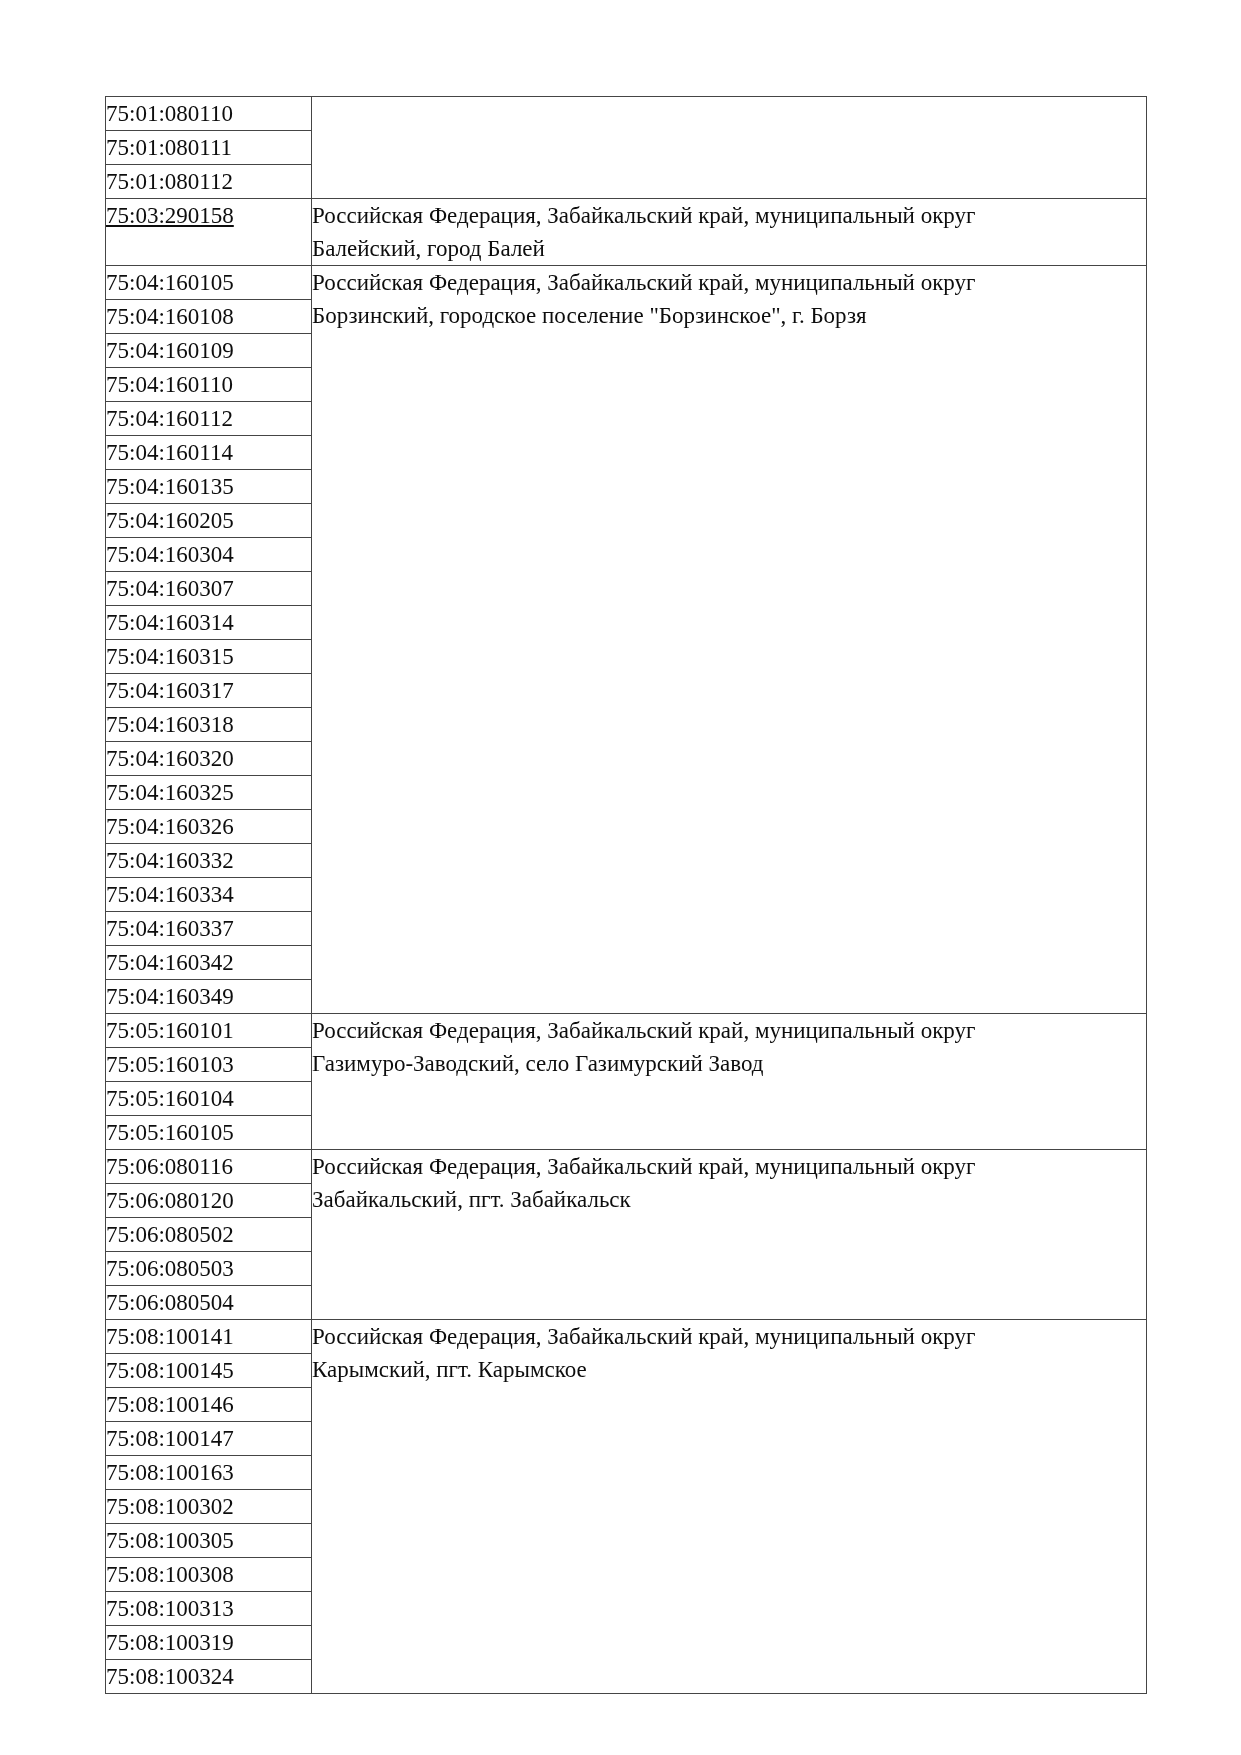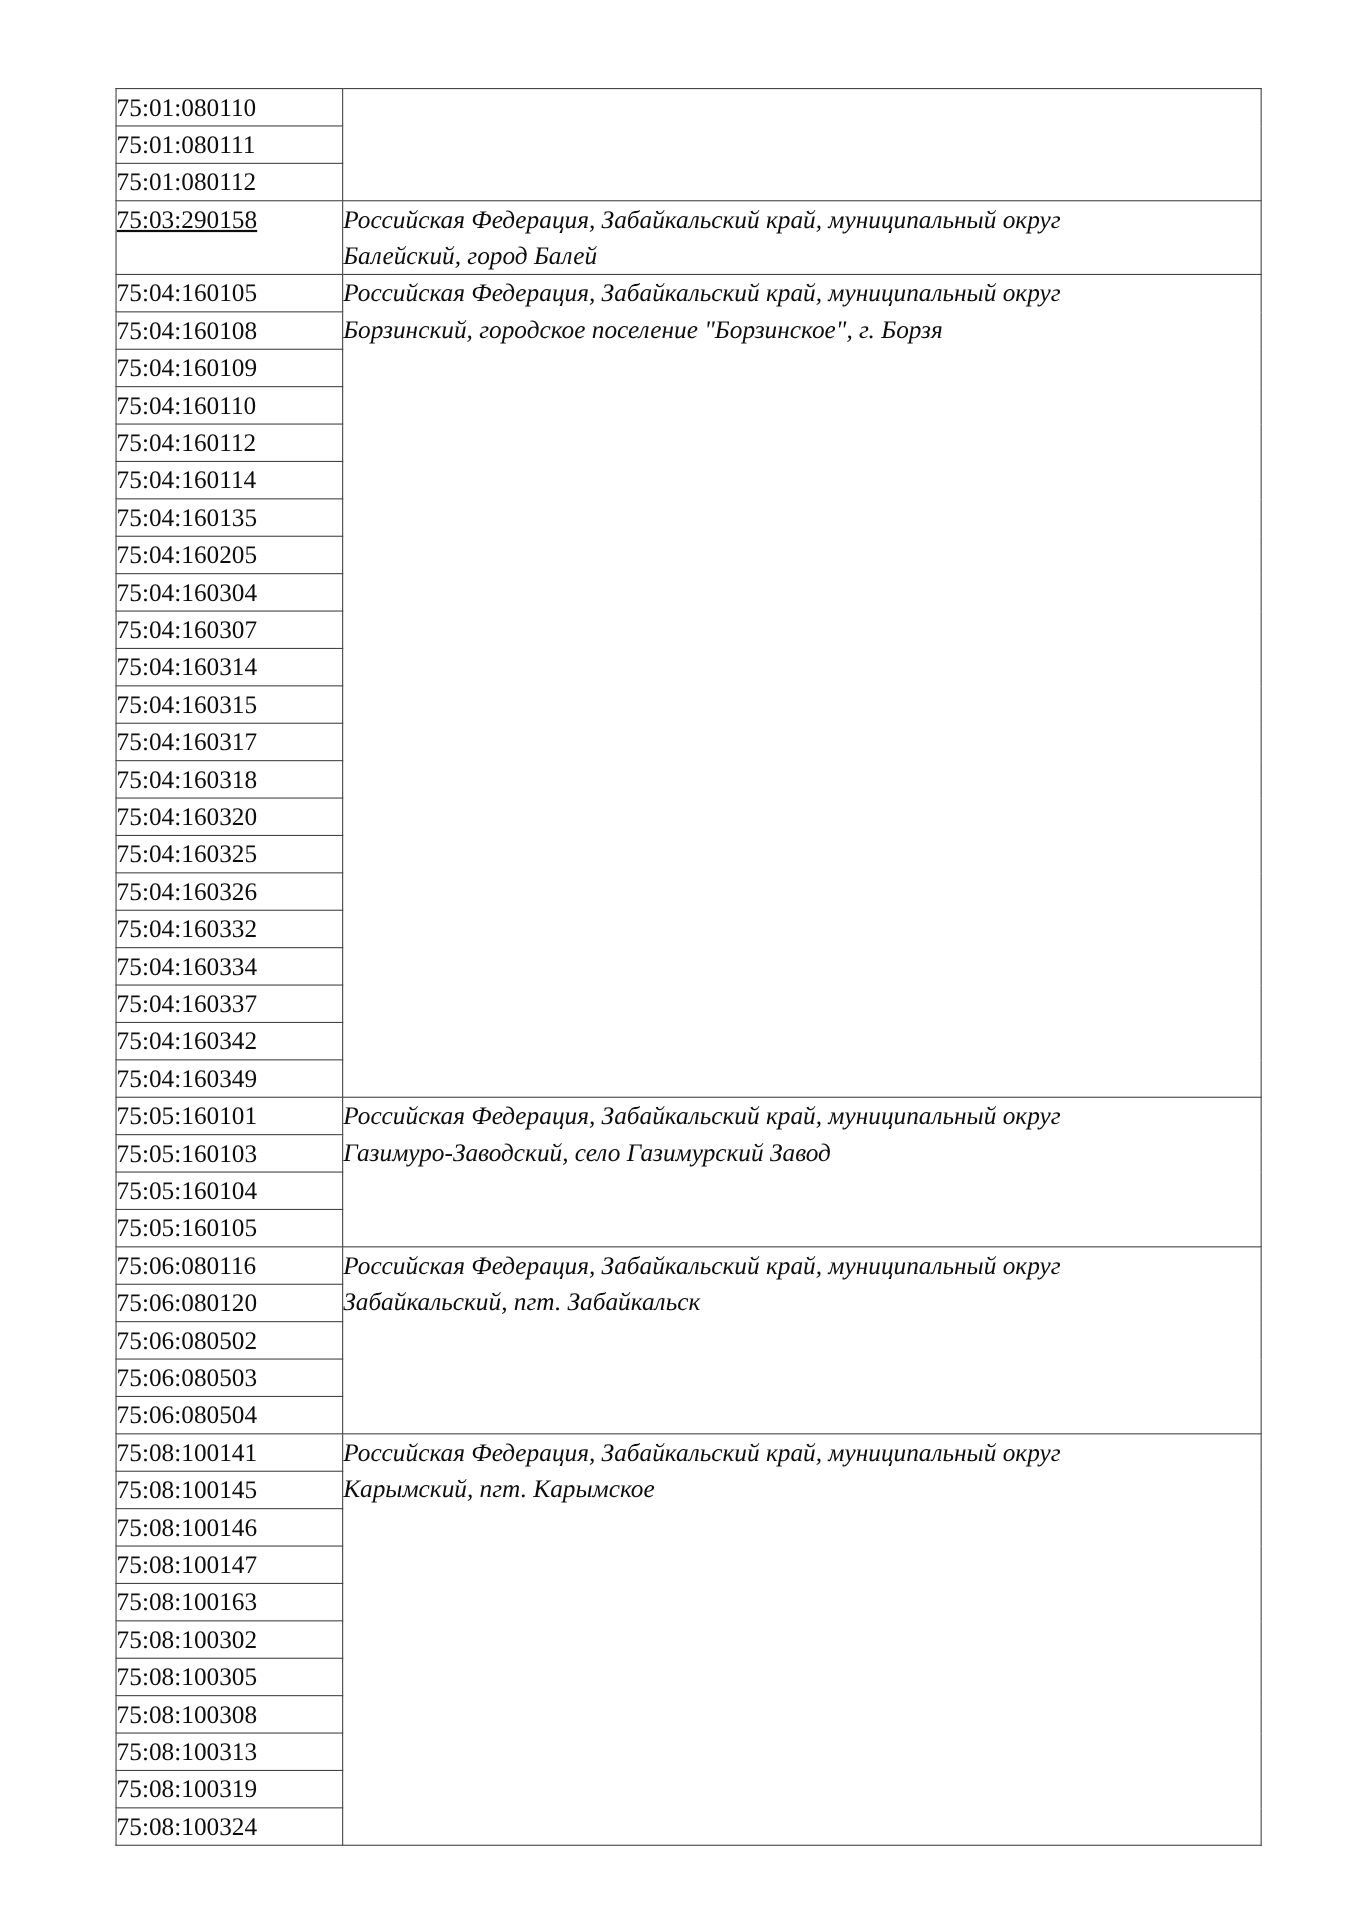--- a/index.html
+++ b/index.html
@@ -14,21 +14,21 @@
     position: relative;
     width: 1241px;
     height: 1755px;
     background: #ffffff;
     font-family: "Liberation Serif", "DejaVu Serif", serif;
     color: #0d0d0d;
   }
   table.cadastral {
     position: absolute;
     left: 105px;
-    top: 80px;
+    top: 96px;
     width: 1041px;
     border-collapse: collapse;
     table-layout: fixed;
   }
   table.cadastral td {
     border: 1px solid #454545;
     padding: 0;
     vertical-align: top;
     font-size: 23px;
     line-height: 33px;
@@ -39,21 +39,20 @@
     padding-left: 13px;
     white-space: nowrap;
   }
   tr.tall-row td.code-cell {
     height: 67px;
     text-decoration: underline;
   }
   td.desc-cell {
     padding: 0 10px 0 13px;
     white-space: pre-line;
-    font-style: italic;
   }
 </style>
 </head>
 <body>
 
 <div class="page">
   <table class="cadastral">
     <colgroup>
       <col style="width:206px">
       <col style="width:835px">

